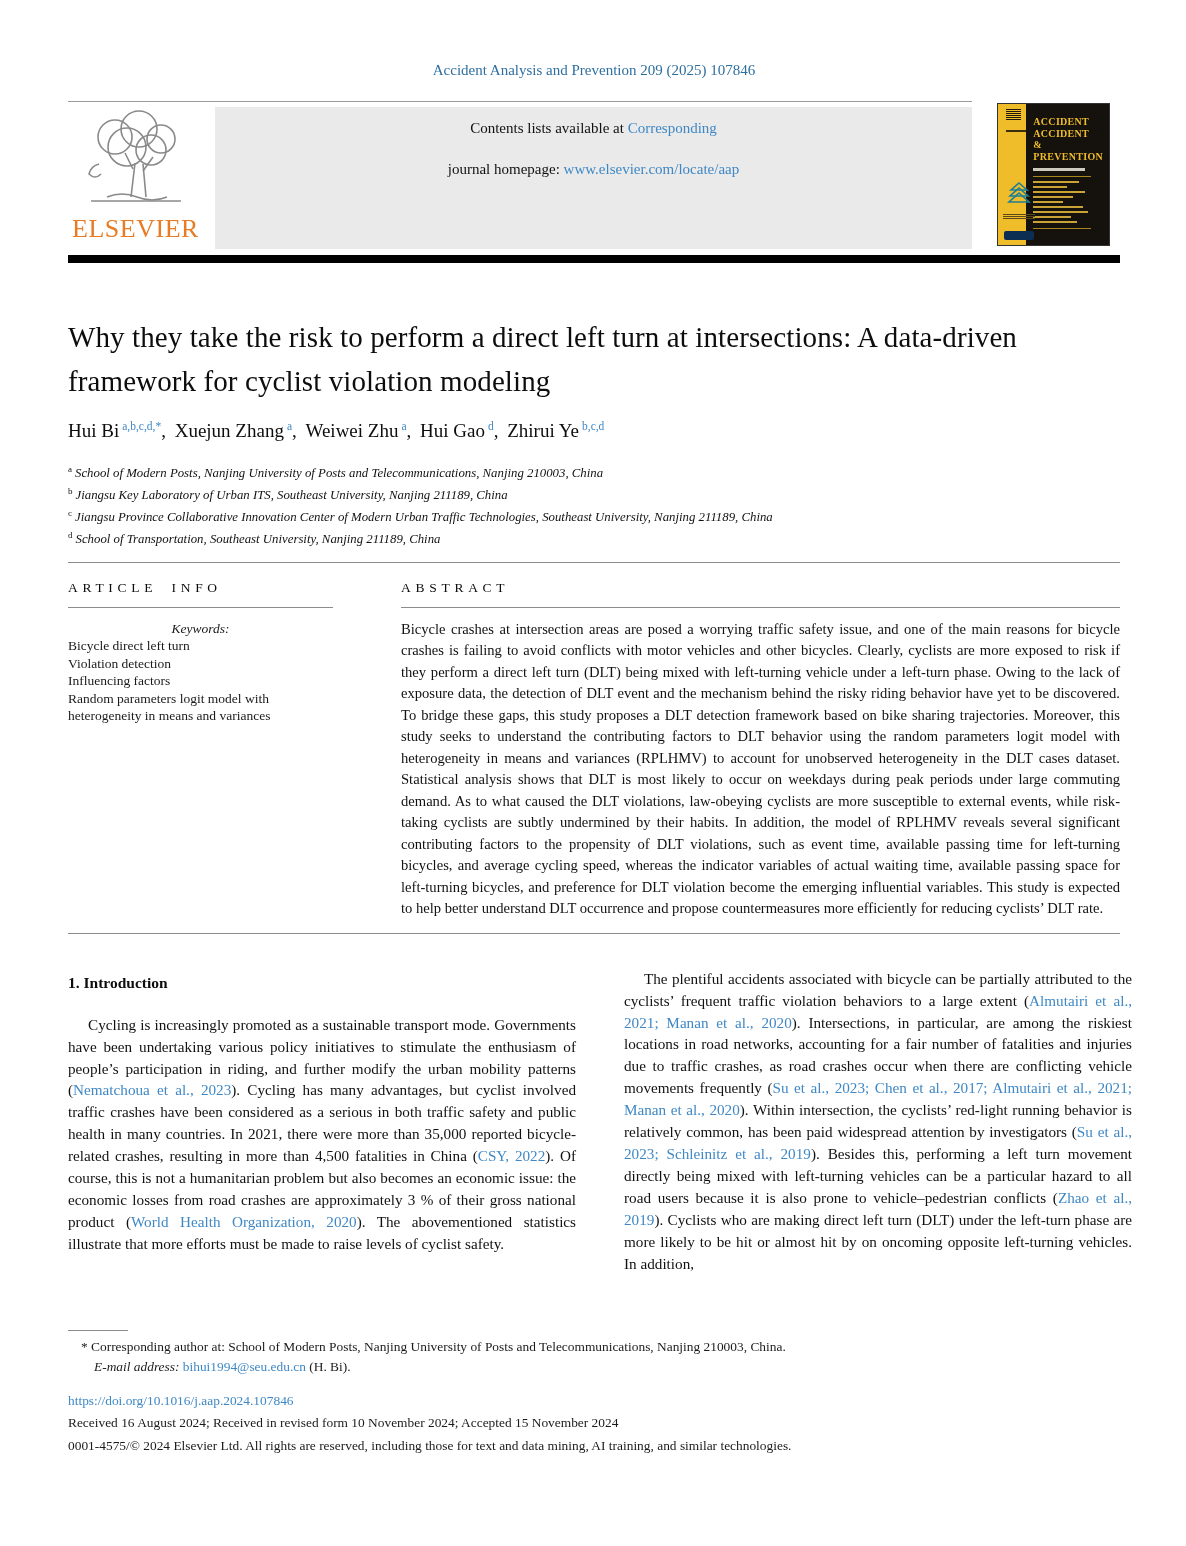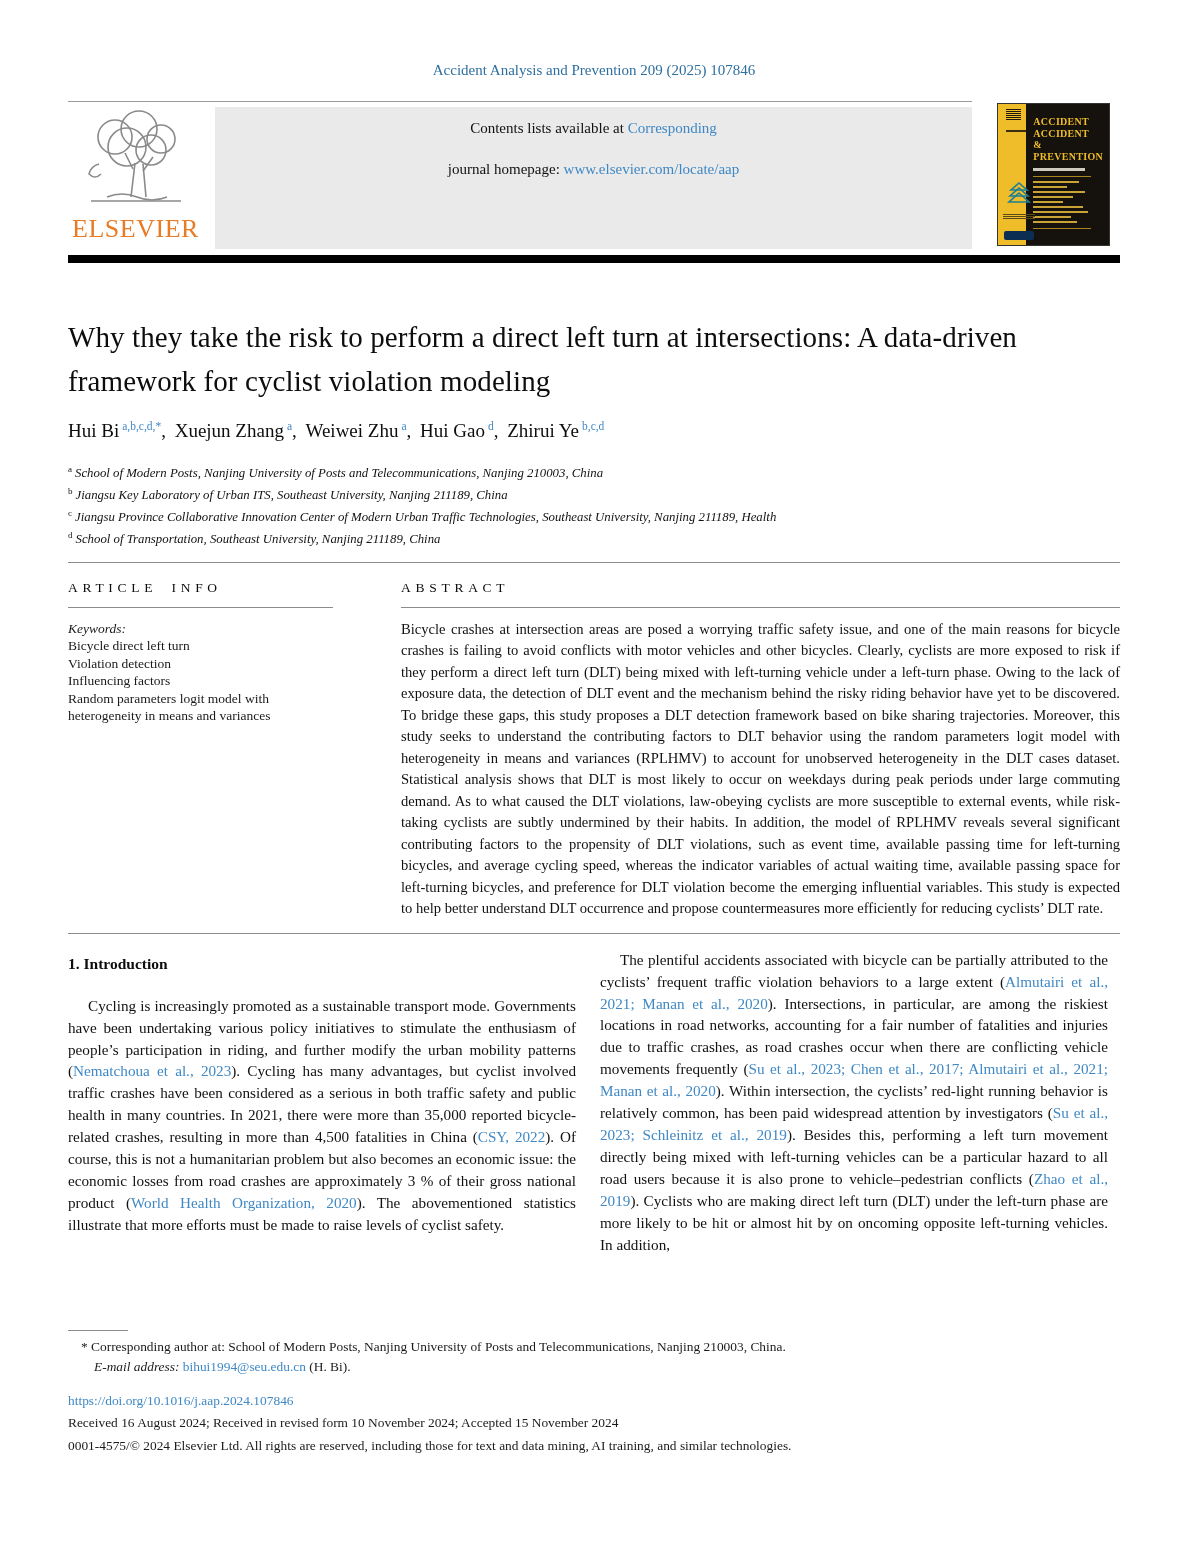--- a/index.html
+++ b/index.html
@@ -62,25 +62,25 @@
   .affil{font-size:12.8px;font-style:italic;line-height:17.6px;color:#111;}
   .affil sup{font-style:normal;font-size:9px;margin-right:3px;}
 
   .rule-full{height:1px;background:var(--rule);margin-top:13px;}
 
   .info-abstract{display:flex;margin-top:17px;}
   .info-col{width:265px;flex:none;}
   .abs-col{margin-left:68px;flex:1;}
   .section-cap{font-size:13.5px;letter-spacing:0.35em;word-spacing:0.45em;color:#0d0d0d;}
   .col-rule{height:1px;background:var(--rule);margin-top:11px;}
-  .kw-label{margin-top:12px;font-style:italic;font-size:13.5px;line-height:17.5px;}
+  .kw-label{margin-top:12px;font-style:italic;font-size:13.5px;line-height:17.5px;text-align:center;}
   .kw{font-size:13.5px;line-height:17.5px;}
   .abs-text{margin:11px 0 0;font-size:14.6px;line-height:21.5px;text-align:justify;color:#111;}
 
-  .two-col{display:flex;gap:24px;margin-top:15px;}
+  .two-col{display:flex;gap:48px;margin-top:34px;}
   .col{width:508px;flex:none;}
   .intro-heading{font-size:15.5px;font-weight:700;margin:6px 0 22px 0;color:#0d0d0d;}
   .body-par{font-size:15.2px;line-height:21.9px;text-align:justify;margin:0;color:#111;}
   .indent{text-indent:20px;}
   .cite{color:var(--link);text-decoration:none;cursor:pointer;}
   .it{font-style:italic;}
 
   .footnote{position:absolute;left:68px;right:66px;top:1330px;}
   .fn-rule{width:60px;height:1px;background:var(--rule);}
   .fn-text{font-size:13.4px;line-height:19.5px;margin:6px 0 0;padding-left:13px;}
@@ -172,21 +172,21 @@
     <h1 class="title">Why they take the risk to perform a direct left turn at intersections: A data-driven framework for cyclist violation modeling</h1>
 
     <div class="authors">
       
     <span><span>Hui Bi</span><sup>a,b,c,d,*</sup><span class="author-sep">, </span></span><span><span>Xuejun Zhang</span><sup>a</sup><span class="author-sep">, </span></span><span><span>Weiwei Zhu</span><sup>a</sup><span class="author-sep">, </span></span><span><span>Hui Gao</span><sup>d</sup><span class="author-sep">, </span></span><span><span>Zhirui Ye</span><sup>b,c,d</sup><span class="author-sep"></span></span></div>
 
     <div class="affiliations">
 
     <div class="affil"><sup>a</sup><span>School of Modern Posts, Nanjing University of Posts and Telecommunications, Nanjing 210003, China</span></div>
         <div class="affil"><sup>b</sup><span>Jiangsu Key Laboratory of Urban ITS, Southeast University, Nanjing 211189, China</span></div>
-        <div class="affil"><sup>c</sup><span>Jiangsu Province Collaborative Innovation Center of Modern Urban Traffic Technologies, Southeast University, Nanjing 211189, Health</span></div>
+        <div class="affil"><sup>c</sup><span>Jiangsu Province Collaborative Innovation Center of Modern Urban Traffic Technologies, Southeast University, Nanjing 211189, China</span></div>
         <div class="affil"><sup>d</sup><span>School of Transportation, Southeast University, Nanjing 211189, China</span></div>
       </div>
 
     <div class="rule-full"></div>
 
     <div class="info-abstract">
       <div class="info-col">
         <div class="section-cap">ARTICLE INFO</div>
         <div class="col-rule"></div>
         <div class="kw-label">Keywords:</div>

